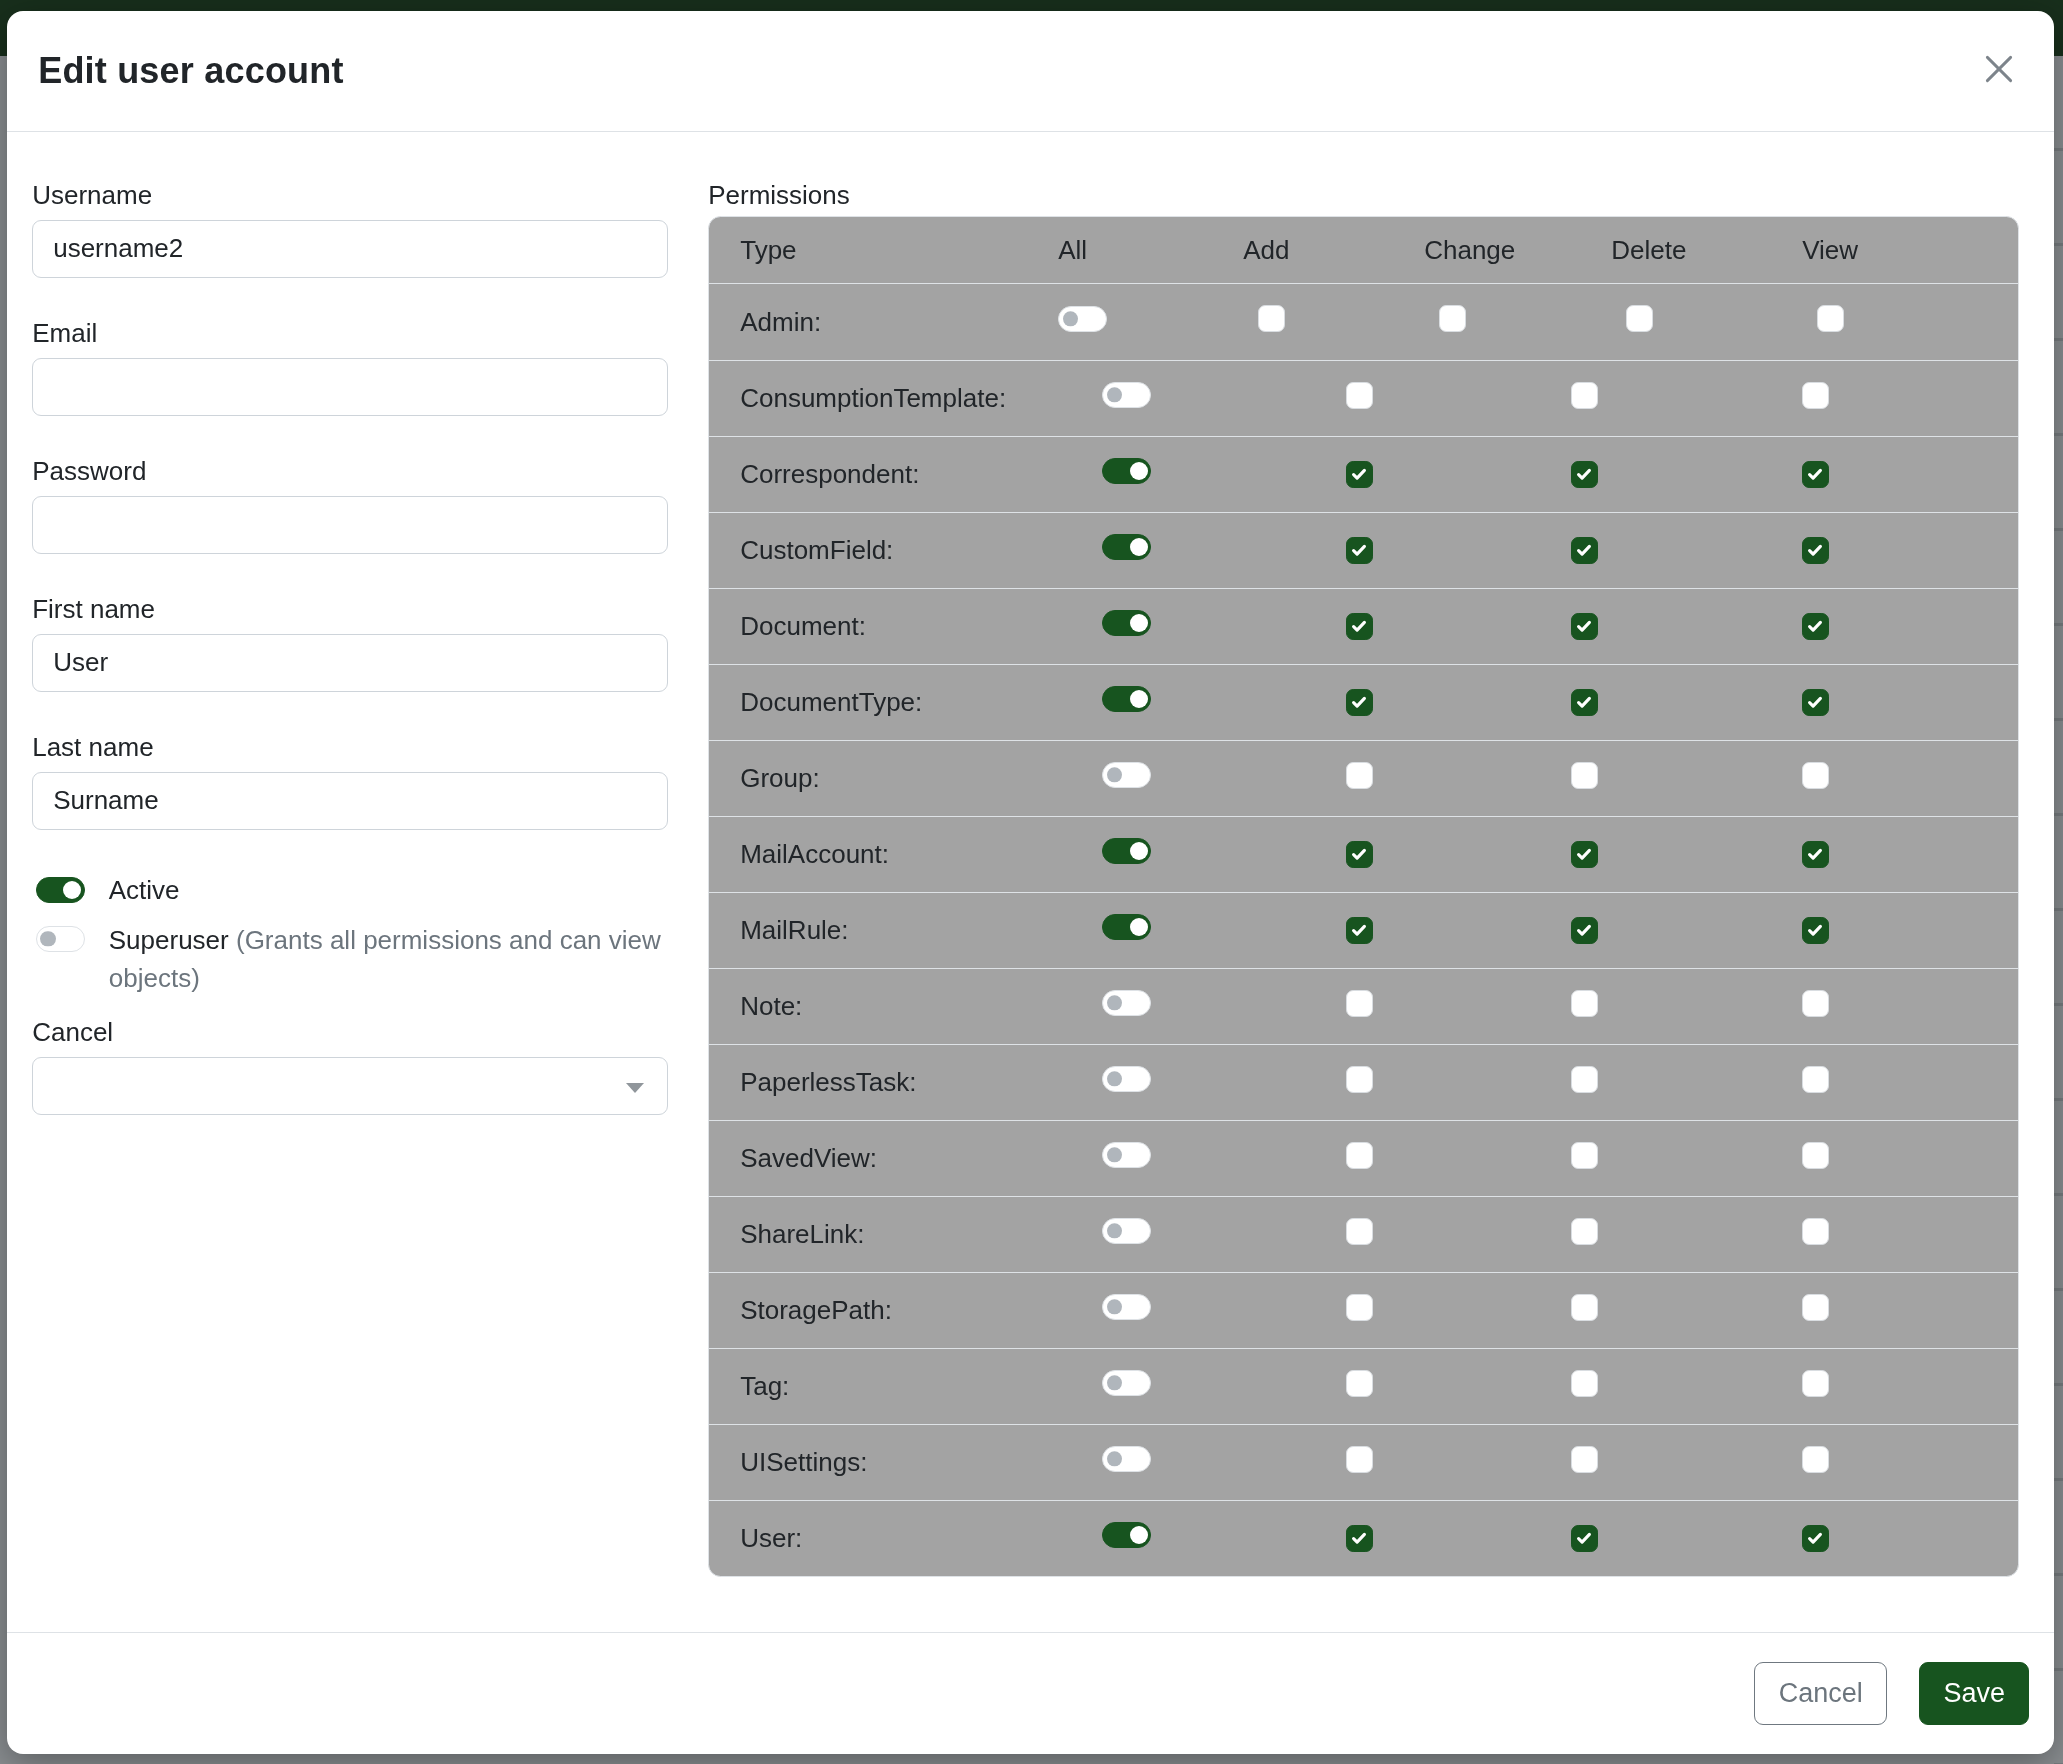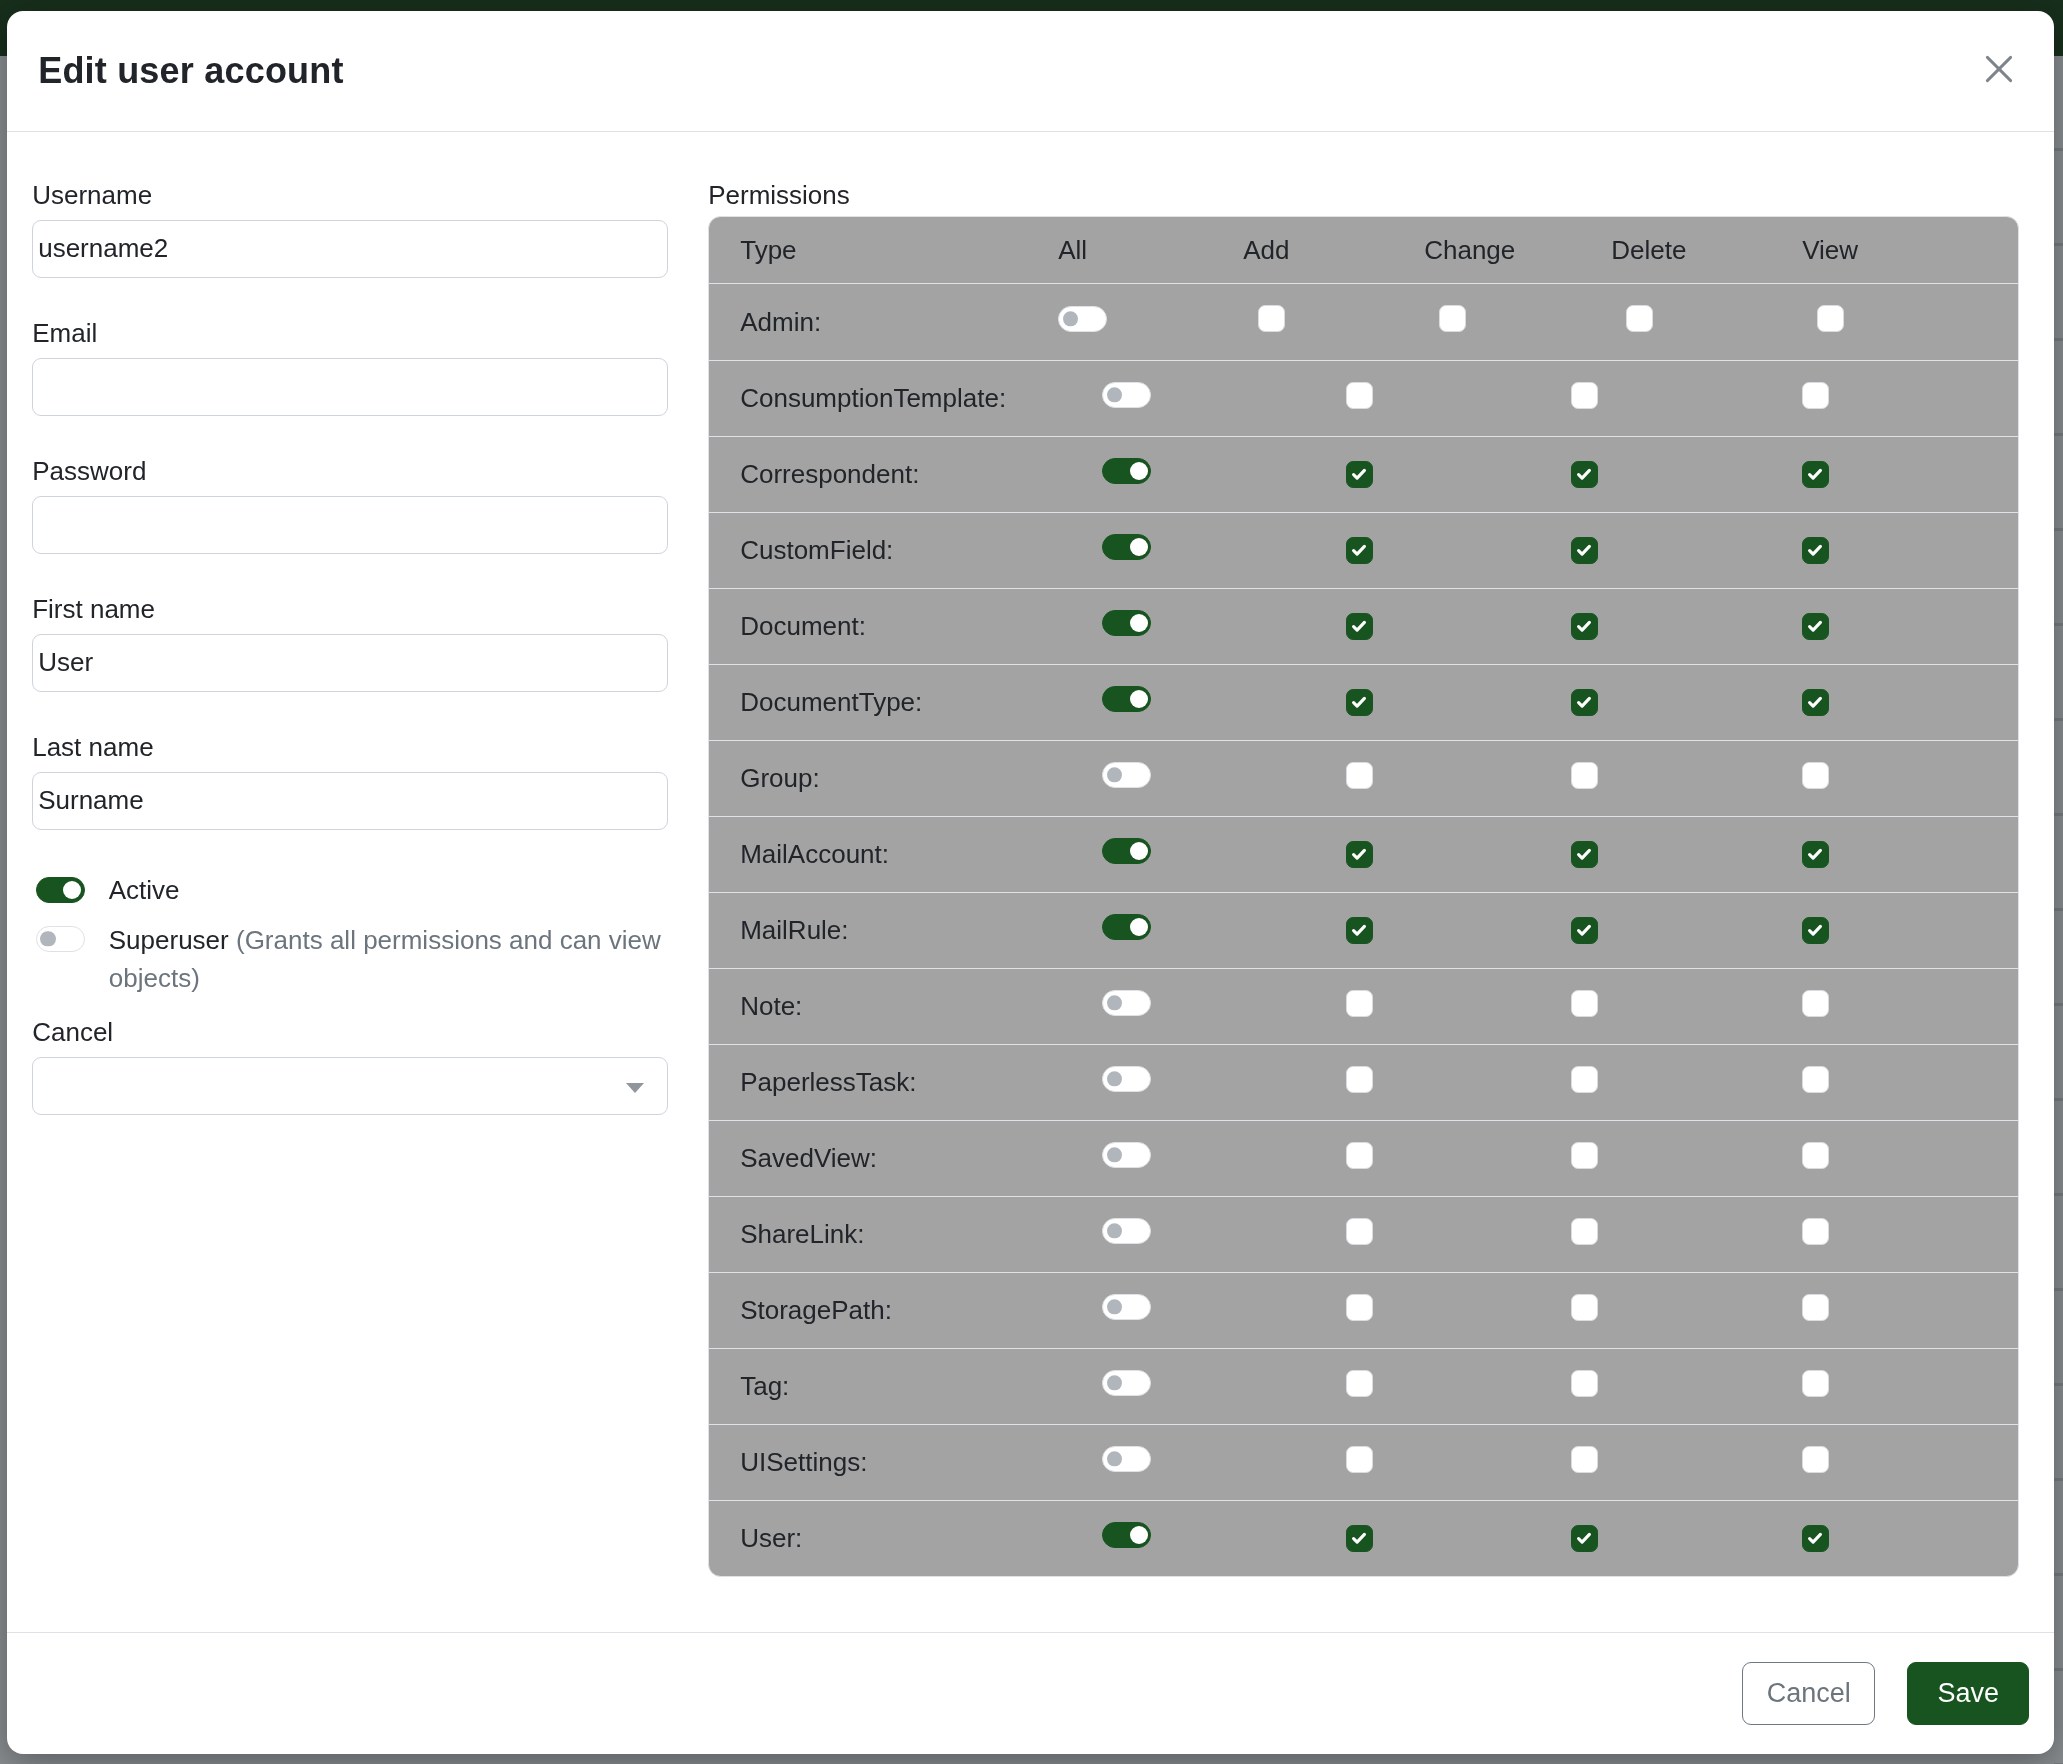--- a/index.html
+++ b/index.html
@@ -33,21 +33,21 @@
   .modal-title{font-size:36px;font-weight:700;letter-spacing:0.2px;color:var(--text);}
   .close-btn{margin-left:auto;background:none;border:none;cursor:pointer;width:43px;height:43px;
     display:flex;align-items:center;justify-content:center;}
   .modal-body{position:absolute;top:122px;left:0;right:4px;height:1496px;}
   
   .col-left{position:absolute;left:25px;top:0;width:636px;}
   .field{margin-bottom:40px;}
   .field label{display:block;font-size:26px;line-height:31px;margin-bottom:9px;color:var(--text);}
   .field input{
     width:100%;height:58px;border:1.8px solid var(--input-border);border-radius:9px;
-    font-size:26px;padding:0 5px;color:var(--text);outline:none;
+    font-size:26px;padding:0 20px;color:var(--text);outline:none;
     font-family:"Liberation Sans","DejaVu Sans",sans-serif;background:#fff;
   }
   .first-field{margin-top:47px;}
   .switch{
     display:inline-block;position:relative;width:49px;height:26px;border-radius:13.5px;
     border:1.8px solid var(--border);background:#fff;flex:0 0 auto;cursor:pointer;
   }
   .switch .knob{
     position:absolute;left:3.6px;top:50%;transform:translateY(-50%);
     width:15.3px;height:15.3px;border-radius:50%;background:#b0b6bc;
@@ -88,21 +88,21 @@
   .checkbox.checked{background:var(--green);border-color:var(--green);}
   .checkbox.checked svg{display:block;}
   
   .modal-footer{
     position:absolute;left:0;right:0;bottom:0;height:122px;border-top:1.8px solid var(--border);
     display:flex;align-items:center;justify-content:flex-end;gap:32px;padding-right:25px;
   }
   .btn{height:63px;border-radius:9px;font-size:27px;cursor:pointer;
     font-family:"Liberation Sans","DejaVu Sans",sans-serif;}
   .btn-cancel{width:133px;background:#fff;border:1.8px solid #6f7880;color:var(--muted);}
-  .btn-save{width:122px;background:var(--green);border:1.8px solid var(--green);color:#fff;}
+  .btn-save{width:110px;background:var(--green);border:1.8px solid var(--green);color:#fff;}
 </style>
 </head>
 <body>
 
 <div class="backdrop-navbar"></div>
 <div class="backdrop-right"></div>
 
 <div class="modal">
 
   <div class="modal-header">

